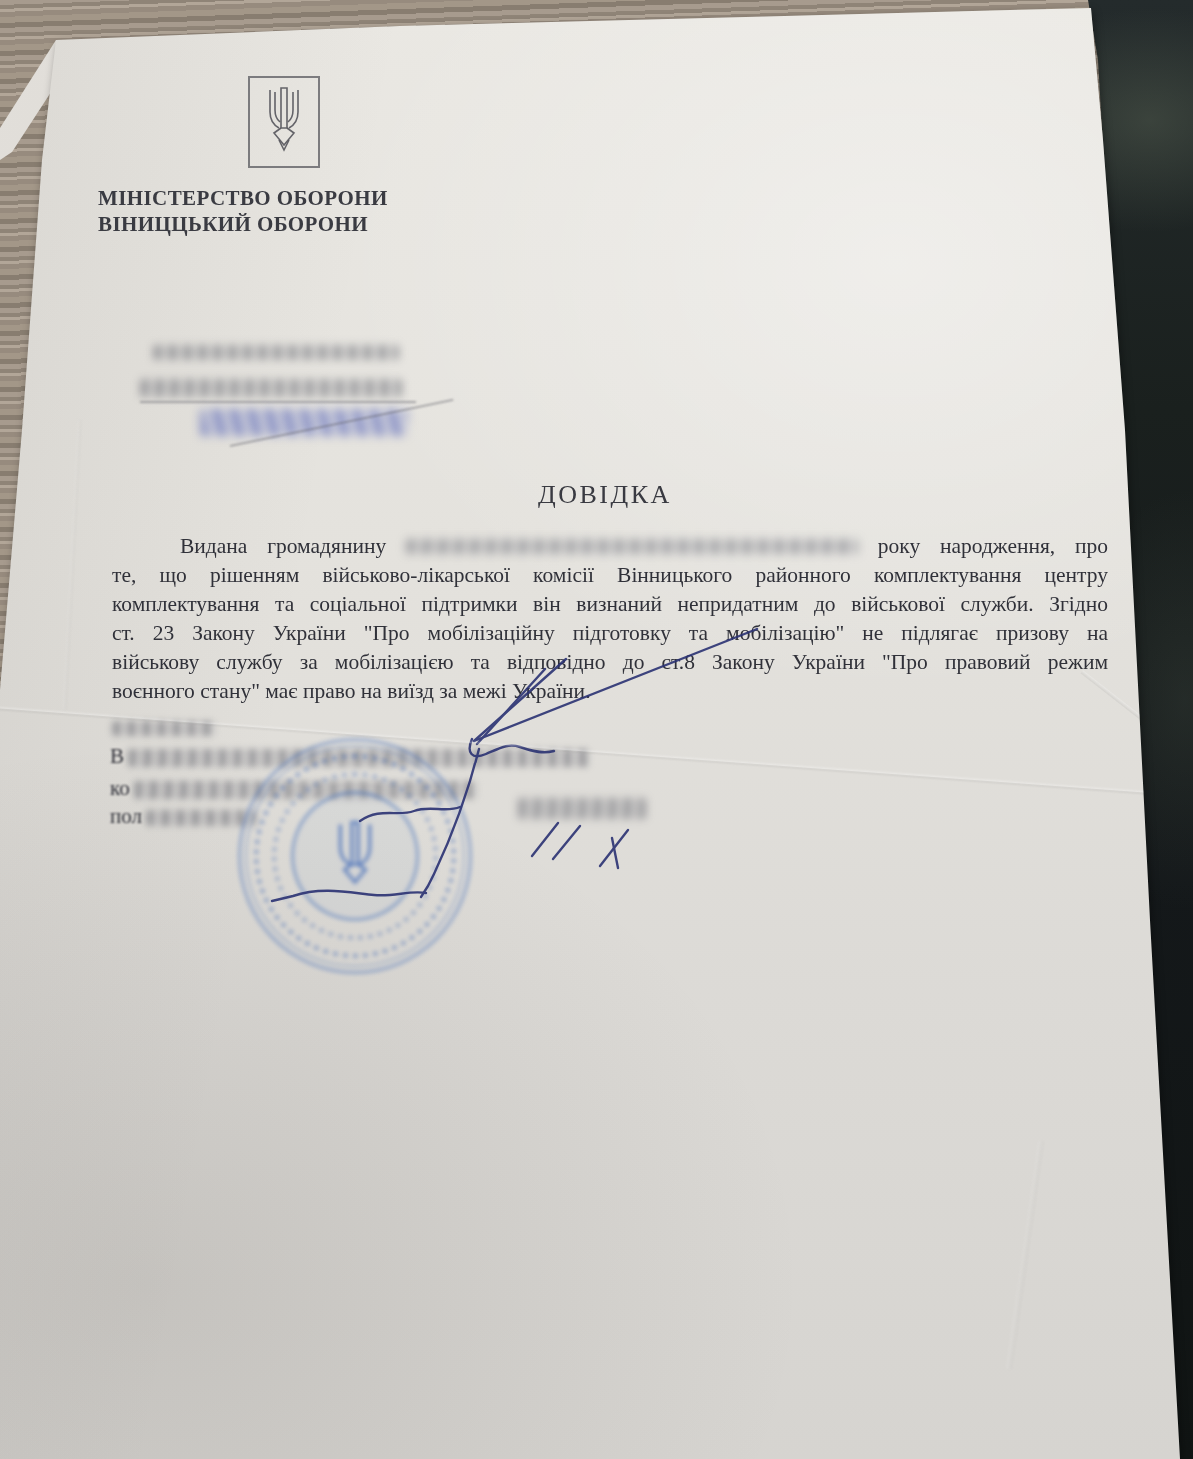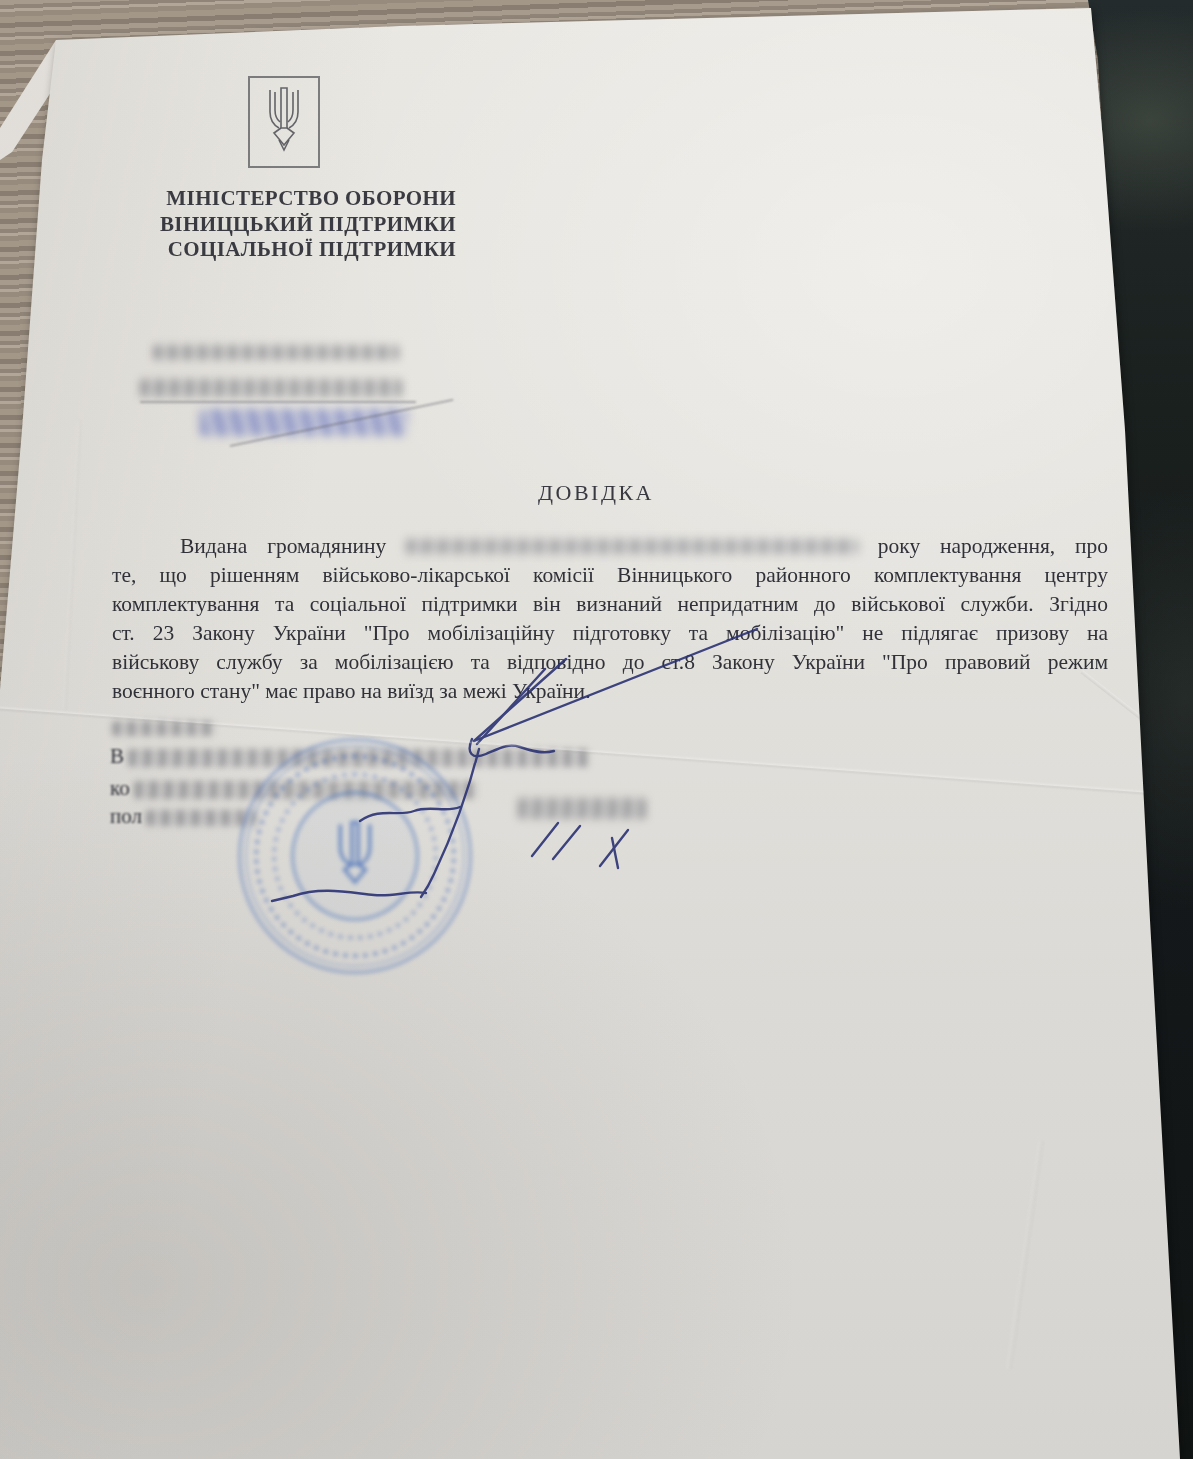--- a/index.html
+++ b/index.html
@@ -50,35 +50,35 @@
     background:linear-gradient(90deg,rgba(255,255,255,.35),rgba(120,120,120,.15));opacity:.4;filter:blur(1.2px);}
 
   .doc-text{color:#34353c;filter:blur(.3px);}
 
   
   .emblem{position:absolute;left:248px;top:76px;width:68px;height:88px;
     border:2px solid rgba(88,88,94,.75);filter:blur(.4px);}
   .emblem svg{position:absolute;inset:4px;}
 
   
-  .letterhead{position:absolute;left:98px;top:186px;width:358px;text-align:right;
+  .letterhead{position:absolute;left:98px;top:186px;width:358px;text-align:left;
     font-weight:bold;font-size:21px;line-height:25.6px;letter-spacing:.4px;color:#3a3b42;}
 
   
   .blob{position:absolute;border-radius:4px;filter:blur(4.5px);
     background:repeating-linear-gradient(92deg,rgba(92,94,104,.50) 0 9px,rgba(168,170,176,.20) 9px 15px);}
   .blob-blue{background:repeating-linear-gradient(76deg,rgba(72,88,180,.55) 0 10px,rgba(150,158,214,.22) 10px 17px);
     filter:blur(5px);}
   .reg-underline{position:absolute;left:140px;top:401px;width:276px;height:2px;
     background:rgba(120,120,126,.55);filter:blur(1px);}
   .pen-scratch{position:absolute;left:230px;top:445px;width:228px;height:2px;
     transform:rotate(-11.7deg);transform-origin:left center;background:rgba(95,95,105,.45);filter:blur(1px);}
 
   
-  .title{position:absolute;left:538px;top:480px;font-size:22px;letter-spacing:2.5px;color:#393a41;}
+  .title{position:absolute;left:538px;top:480px;font-size:26px;letter-spacing:2.5px;color:#393a41;}
 
   
   .body-par{position:absolute;left:112px;top:532px;width:996px;font-size:21.5px;line-height:29px;color:#303139;}
   .line{text-align:justify;text-align-last:justify;height:29px;white-space:nowrap;}
   .line.last{text-align-last:left;}
   .line.first{text-indent:68px;}
   .inline-redact{display:inline-block;width:452px;height:15px;border-radius:3px;margin-bottom:-1px;
     background:repeating-linear-gradient(93deg,rgba(95,98,110,.48) 0 10px,rgba(170,172,180,.18) 10px 16px);
     filter:blur(5px);}
 
@@ -118,22 +118,21 @@
           <path d="M44 8 v22 q0 11 -9 16"></path>
           <path d="M39 10 v18 q0 8 -5 12"></path>
           <path d="M27 6 h6 v40 h-6 z"></path>
           <path d="M27 46 l-7 5 10 12 10 -12 -7 -5"></path>
           <path d="M25 58 l5 10 5 -10"></path>
         </svg>
       </div>
 
       <div class="letterhead doc-text">
         <div>МІНІСТЕРСТВО ОБОРОНИ</div>
-        <div>ВІНИЦЦЬКИЙ ПІДТРИМКИ</div>
-        <div>СОЦІАЛЬНОЇ ПІДТРИМКИ</div>
+        <div>ВІНИЦЦЬКИЙ ОБОРОНИ</div>
       </div>
 
       <div class="blob" style="left:153px;top:345px;width:246px;height:15px;"></div>
       <div class="blob" style="left:140px;top:379px;width:262px;height:18px;"></div>
       <div class="reg-underline"></div>
       <div class="blob blob-blue" style="left:200px;top:409px;width:208px;height:27px;"></div>
       <div class="pen-scratch"></div>
 
       <div class="title doc-text">ДОВІДКА</div>
 

